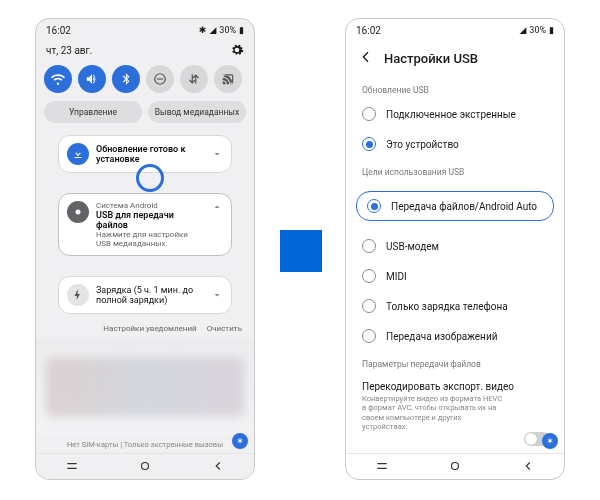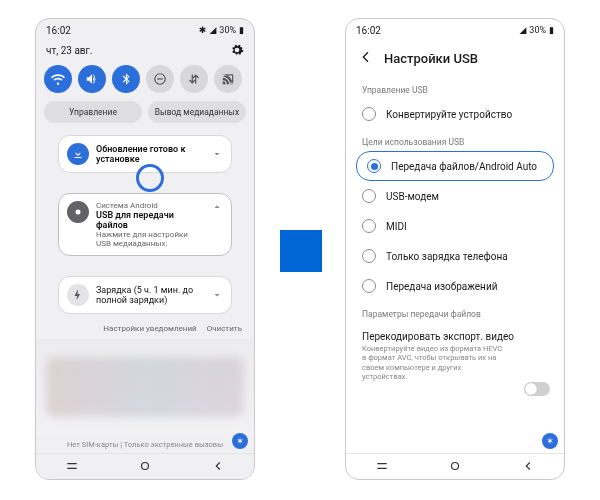--- a/index.html
+++ b/index.html
@@ -42,21 +42,21 @@
   
   .appbar { display: flex; align-items: center; gap: 10px; padding: 8px 12px 10px; }
   .appbar svg { width: 16px; height: 16px; }
   .apptitle { font-size: 13px; font-weight: 500; }
   .section-hdr { font-size: 8.5px; color: #7a7a7a; padding: 8px 16px 4px; }
   .radio-row { display: flex; align-items: center; gap: 10px; padding: 8px 16px; }
   .radio { width: 14px; height: 14px; border: 1.5px solid #8a8a8a; border-radius: 50%; flex-shrink: 0; position: relative; }
   .radio.sel { border-color: #2c6fdb; }
   .radio.sel::after { content:""; position:absolute; inset:2.5px; background:#2c6fdb; border-radius:50%; }
   .radio-label { font-size: 10px; }
-  .radio-row.boxed { margin: 0 10px; border: 1.5px solid #2c6fdb; border-radius: 14px; padding: 7px 10px; }
+  .radio-row.boxed { margin: 10px 10px; border: 1.5px solid #2c6fdb; border-radius: 14px; padding: 7px 10px; }
   .switch-row { padding: 8px 16px 4px; }
   .switch-row .t { font-size: 10px; margin-bottom: 2px; }
   .switch-row .d { font-size: 7.5px; color: #888; line-height: 1.25; padding-right: 40px; }
   .switch { position: absolute; right: 14px; width: 26px; height: 14px; background: #d0d0d0; border-radius: 8px; }
   .switch::after { content:""; position:absolute; left:1px; top:1px; width:12px; height:12px; background:#fff; border-radius:50%; box-shadow:0 0 1px rgba(0,0,0,.3);}
   .switch-wrap { position: relative; }
   .arrow-square { position: absolute; left: 280px; top: 230px; width: 42px; height: 42px; background: #0066d6; }
   .access-dot { width:16px; height:16px; border-radius:50%; background:#2c6fdb; position:absolute; right:6px; bottom:30px; display:flex; align-items:center; justify-content:center; color:#fff; font-size:9px;}
 </style>
 </head>
@@ -192,24 +192,28 @@
         <span>▮</span>
       </span>
     </div>
     <div class="appbar">
       <span><svg viewBox="0 0 24 24" fill="none" stroke="currentColor" stroke-width="2">
             <path d="M15 5l-7 7 7 7"></path>
           </svg></span>
       <span class="apptitle">Настройки USB</span>
     </div>
 
-    <div class="section-hdr">Управление USB</div>
-    <div class="radio-row">
-      <div class="radio"></div>
-      <div class="radio-label">Конвертируйте устройство</div>
+    <div class="section-hdr">Обновление USB</div>
+    <div class="radio-row">
+      <div class="radio"></div>
+      <div class="radio-label">Подключенное экстренные</div>
+    </div>
+    <div class="radio-row">
+      <div class="radio sel"></div>
+      <div class="radio-label">Это устройство</div>
     </div>
 
     <div class="section-hdr">Цели использования USB</div>
     <div class="radio-row boxed">
       <div class="radio sel"></div>
       <div class="radio-label">Передача файлов/Android Auto</div>
     </div>
     <div class="radio-row">
       <div class="radio"></div>
       <div class="radio-label">USB-модем</div>

